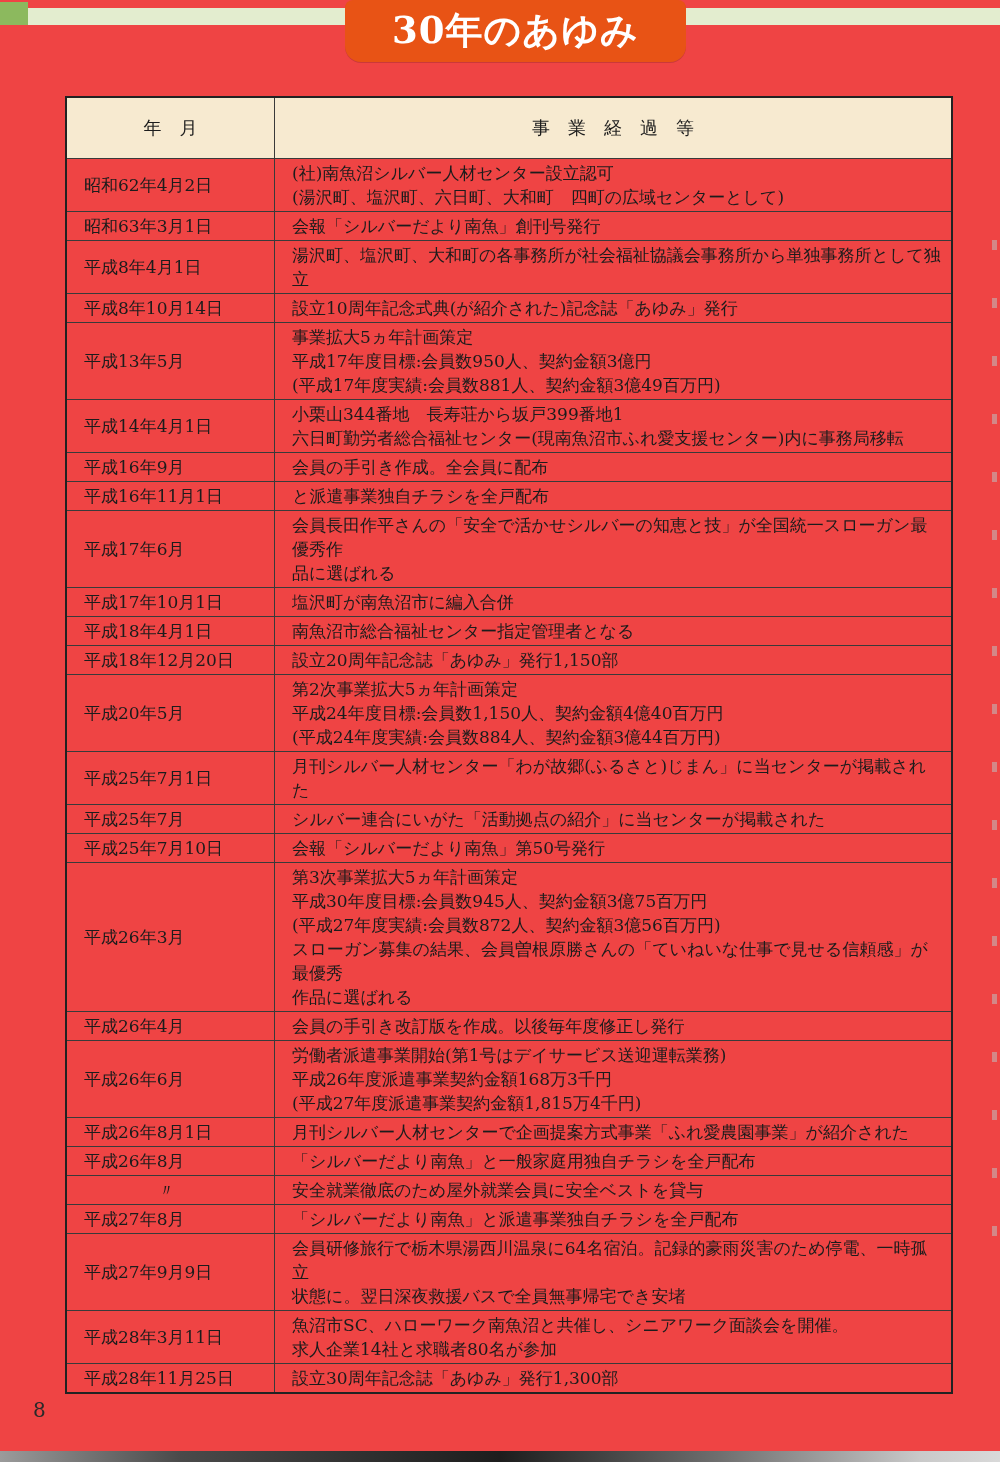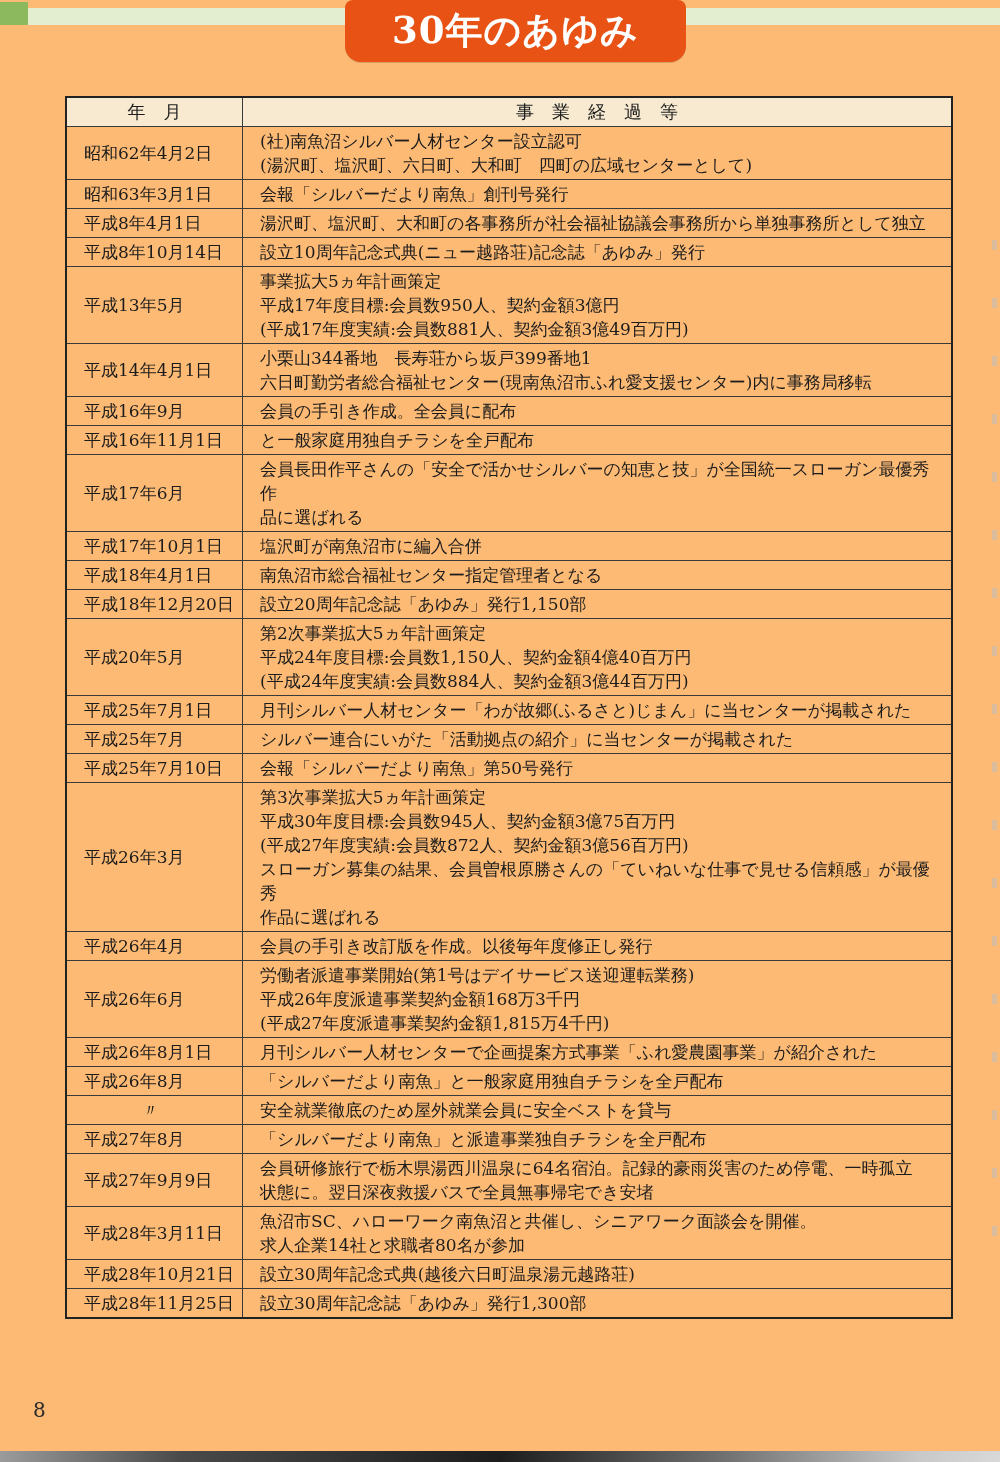--- a/index.html
+++ b/index.html
@@ -1,19 +1,19 @@
 <!DOCTYPE html>
 <html lang="ja"><head>
 <meta charset="utf-8">
 <style>
   html,body { margin:0; padding:0; background:#ffffff; }
   .page {
     position:relative;
     width:1000px; height:1462px;
-    background:#fdba74;
+    background:#ef4444;
     font-family:"DejaVu Serif","Liberation Serif",serif;
     color:#1c1c1c;
     overflow:hidden;
   }
   .top-band {
     position:absolute; top:8px; left:0;
     width:1000px; height:17px;
     background:#e3edcf;
   }
   .top-corner {
@@ -39,21 +39,21 @@
     border:2px solid #222222;
     font-size:17px;
     table-layout:fixed;
   }
   table.history th {
     background:#f7ead0;
     border:1px solid #3a3a3a;
     font-weight:normal;
     font-size:18px;
     height:28px;
-    padding:0;
+    padding:16px;
     text-align:center;
     font-family:Liberation Serif, serif;
   }
   table.history th.col-date { width:175px; }
   table.history td {
     border:1px solid #3a3a3a;
     line-height:24px;
     padding:2px 8px 2px 17px;
     vertical-align:middle;
     word-break:break-all;
@@ -112,37 +112,37 @@
         <tr>
           <td class="date-cell">昭和63年3月1日</td>
           <td class="event-cell">会報「シルバーだより南魚」創刊号発行</td>
         </tr>
         <tr>
           <td class="date-cell">平成8年4月1日</td>
           <td class="event-cell">湯沢町、塩沢町、大和町の各事務所が社会福祉協議会事務所から単独事務所として独立</td>
         </tr>
         <tr>
           <td class="date-cell">平成8年10月14日</td>
-          <td class="event-cell">設立10周年記念式典(ニュー越路荘)記念誌「あゆみ」発行</td>
+          <td class="event-cell">設立10周年記念式典(が紹介された)記念誌「あゆみ」発行</td>
         </tr>
         <tr>
           <td class="date-cell">平成13年5月</td>
           <td class="event-cell">事業拡大5ヵ年計画策定<br>平成17年度目標:会員数950人、契約金額3億円<br>(平成17年度実績:会員数881人、契約金額3億49百万円)</td>
         </tr>
         <tr>
           <td class="date-cell">平成14年4月1日</td>
           <td class="event-cell">小栗山344番地　長寿荘から坂戸399番地1<br>六日町勤労者総合福祉センター(現南魚沼市ふれ愛支援センター)内に事務局移転</td>
         </tr>
         <tr>
           <td class="date-cell">平成16年9月</td>
           <td class="event-cell">会員の手引き作成。全会員に配布</td>
         </tr>
         <tr>
           <td class="date-cell">平成16年11月1日</td>
-          <td class="event-cell">と一般家庭用独自チラシを全戸配布</td>
+          <td class="event-cell">と派遣事業独自チラシを全戸配布</td>
         </tr>
         <tr>
           <td class="date-cell">平成17年6月</td>
           <td class="event-cell">会員長田作平さんの「安全で活かせシルバーの知恵と技」が全国統一スローガン最優秀作<br>品に選ばれる</td>
         </tr>
         <tr>
           <td class="date-cell">平成17年10月1日</td>
           <td class="event-cell">塩沢町が南魚沼市に編入合併</td>
         </tr>
         <tr>
@@ -199,24 +199,20 @@
         </tr>
         <tr>
           <td class="date-cell">平成27年9月9日</td>
           <td class="event-cell">会員研修旅行で栃木県湯西川温泉に64名宿泊。記録的豪雨災害のため停電、一時孤立<br>状態に。翌日深夜救援バスで全員無事帰宅でき安堵</td>
         </tr>
         <tr>
           <td class="date-cell">平成28年3月11日</td>
           <td class="event-cell">魚沼市SC、ハローワーク南魚沼と共催し、シニアワーク面談会を開催。<br>求人企業14社と求職者80名が参加</td>
         </tr>
         <tr>
-          <td class="date-cell">平成28年10月21日</td>
-          <td class="event-cell">設立30周年記念式典(越後六日町温泉湯元越路荘)</td>
-        </tr>
-        <tr>
           <td class="date-cell">平成28年11月25日</td>
           <td class="event-cell">設立30周年記念誌「あゆみ」発行1,300部</td>
         </tr>
       </tbody>
   </table>
 
   <div class="page-number">8</div>
 
   <div class="edge-marks"></div>
   <div class="bottom-strip"></div>

